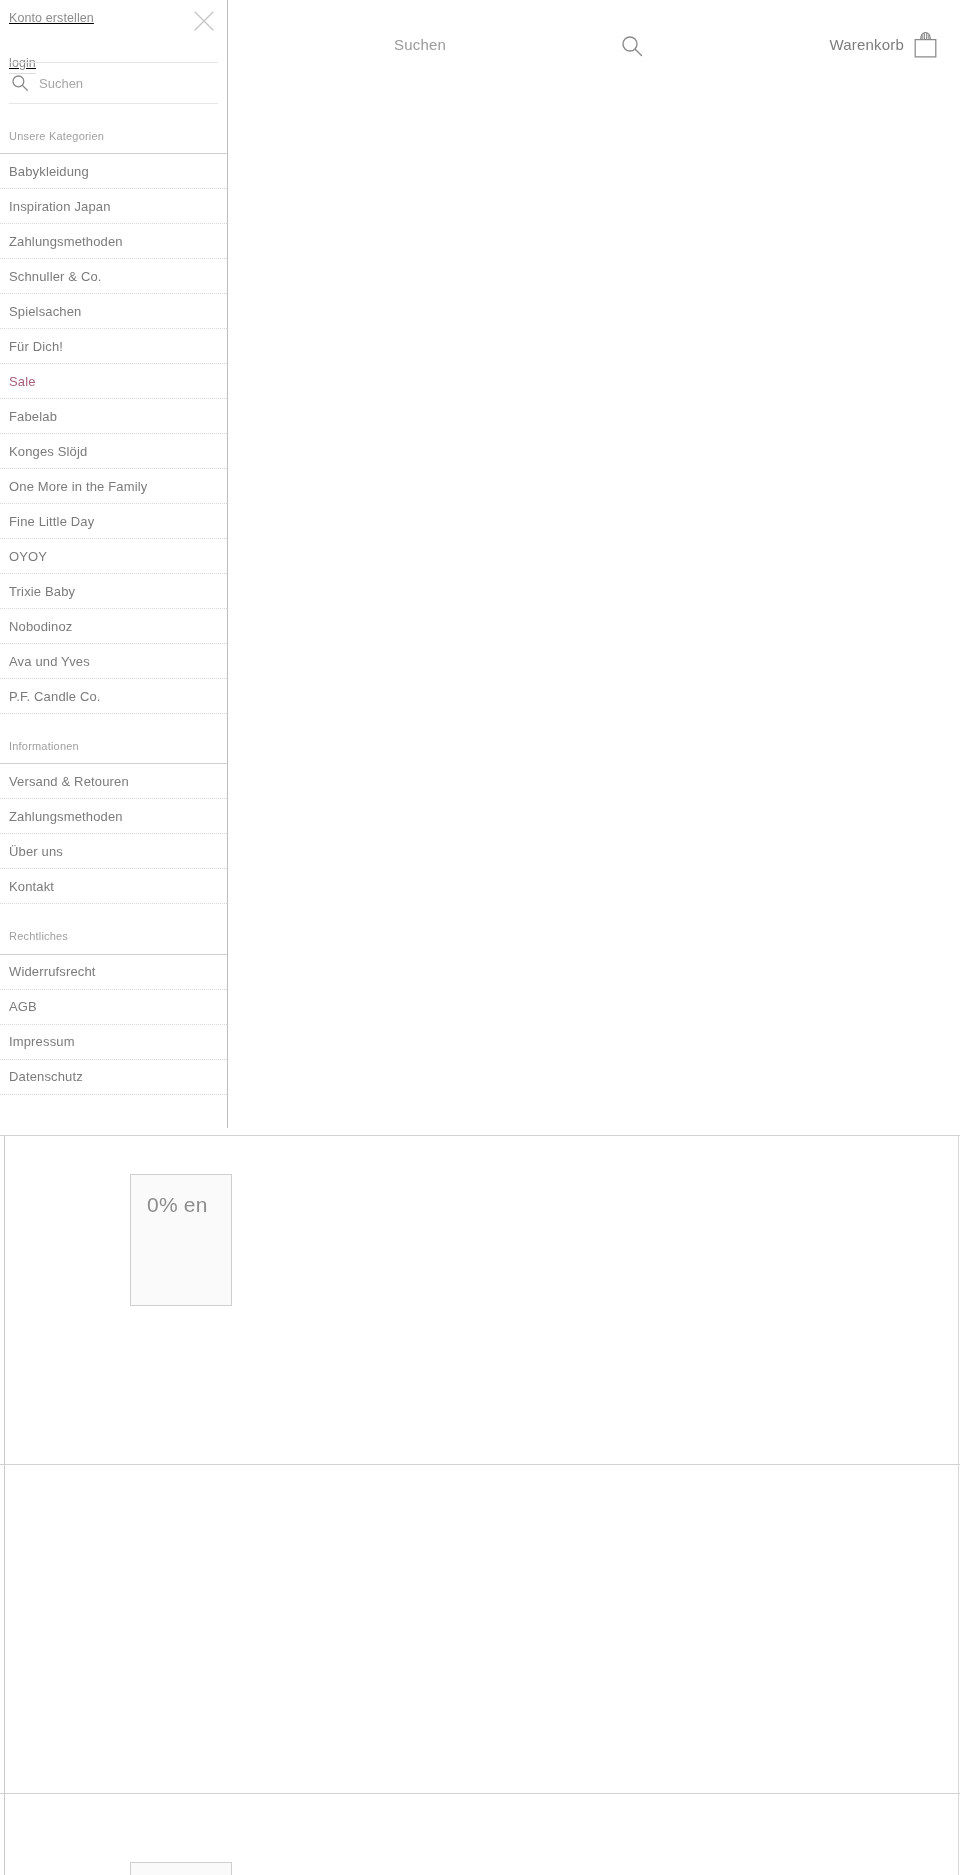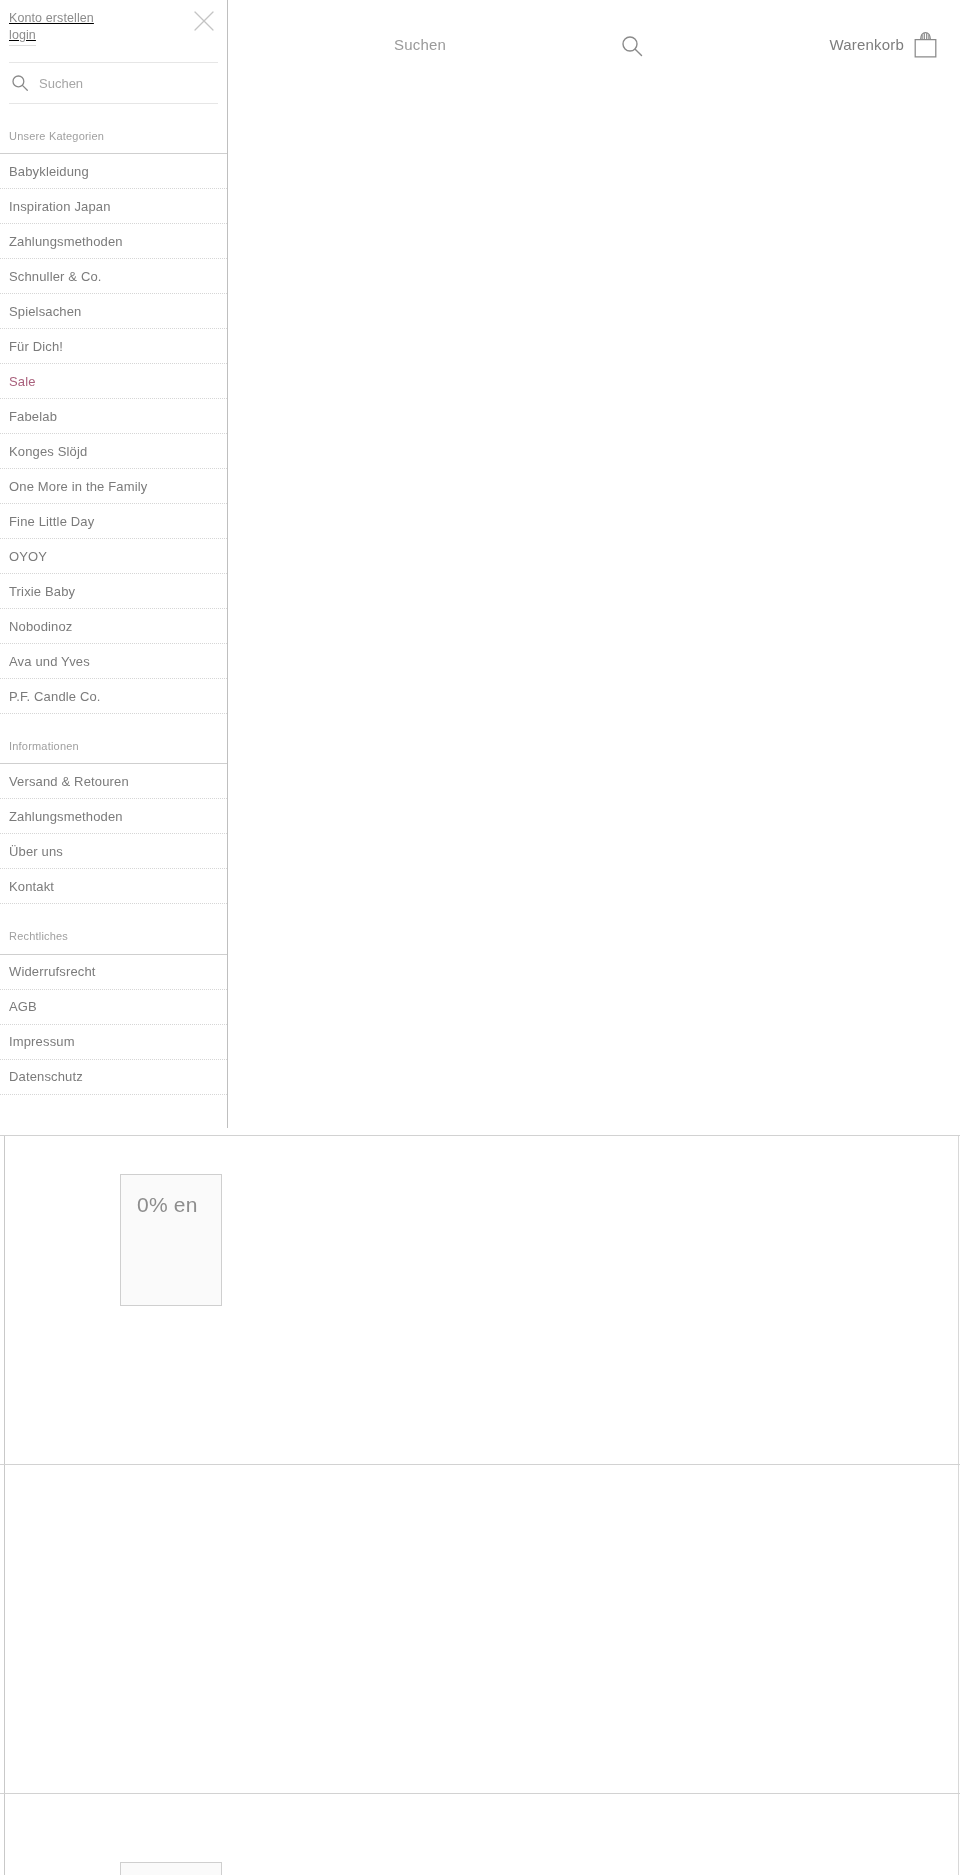--- a/index.html
+++ b/index.html
@@ -87,21 +87,21 @@
   .product-row:last-child { border-bottom: none; }
   .product-row .row-inner {
     position: absolute;
     left: 4px; right: 1px;
     top: 0; bottom: 0;
     border-left: 1px solid #c9c9c9;
     border-right: 1px solid #d8d8d8;
   }
   .badge {
     position: absolute;
-    left: 120px;
+    left: 130px;
     top: 38px;
     width: 102px;
     min-height: 132px;
     background: #fafafa;
     border: 1px solid #cfcfcf;
     color: #8d8d8d;
     font-size: 21px;
     line-height: 1.35;
     padding: 16px 10px 10px 16px;
     text-align: left;
@@ -137,20 +137,21 @@
     color: #8c8c8c;
     line-height: 17px;
     letter-spacing: .1px;
     text-decoration: none;
     cursor: pointer;
     display: block;
   }
   .account-link.underlined {
     border-bottom: 1px solid #dcdcdc;
     padding-bottom: 1px;
+    margin-top: 28px;
   }
   .drawer-close {
     position: absolute;
     right: 10px;
     top: 8px;
     width: 26px;
     height: 26px;
     cursor: pointer;
   }
 

